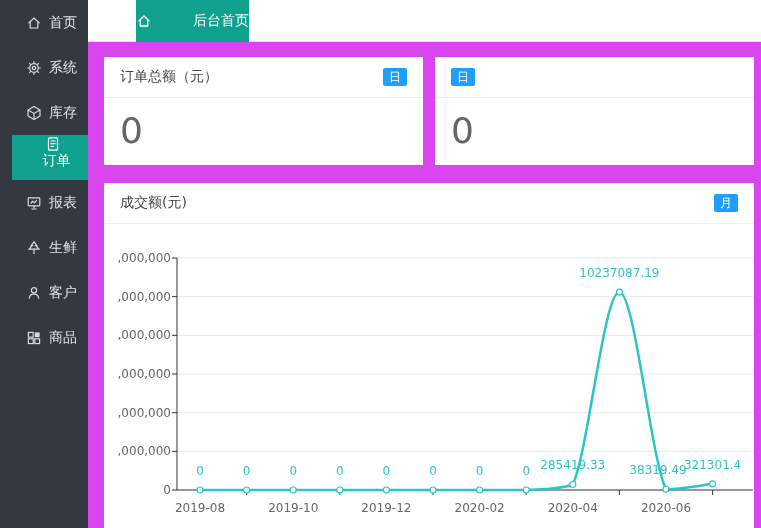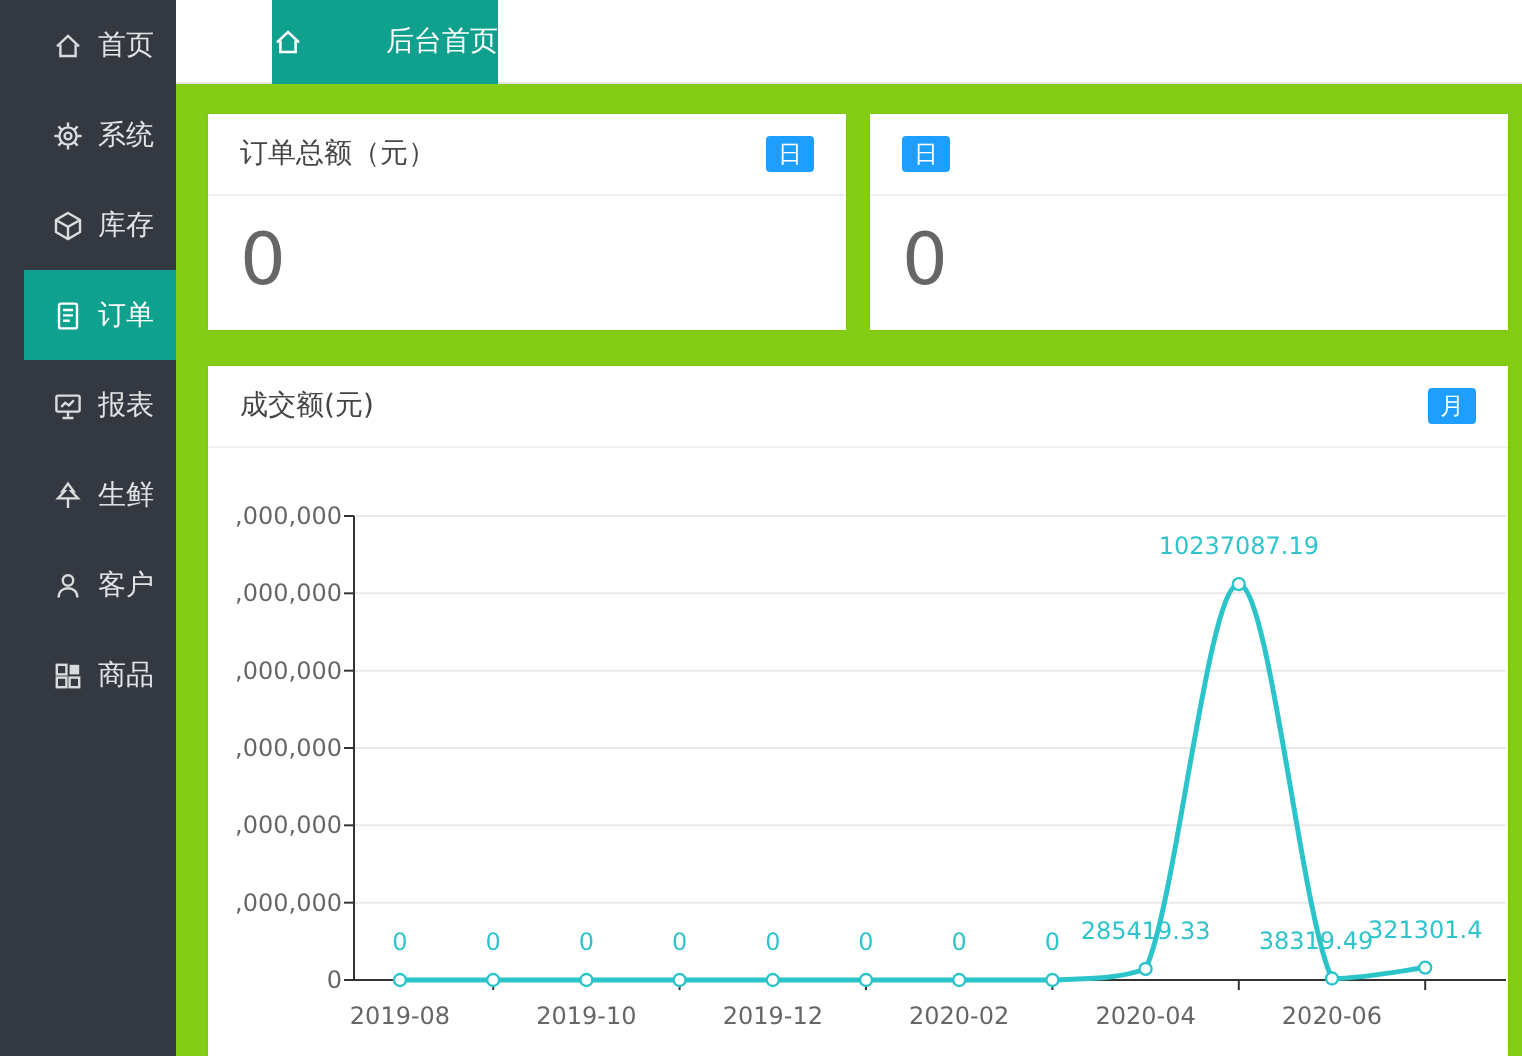--- a/index.html
+++ b/index.html
@@ -5,32 +5,32 @@
   * { margin:0; padding:0; box-sizing:border-box; }
   html,body { width:761px; height:528px; overflow:hidden; }
   body { font-family:"DejaVu Sans","Liberation Sans",sans-serif; background:#f2f2f2; position:relative; }
 
   
   .sidebar { position:absolute; left:0; top:0; width:88px; height:528px; background:#343841; z-index:5;padding-left:12px; }
   .side-item { height:45px; display:flex; align-items:center; padding-left:13px; cursor:pointer;
                color:#e2e3e5; font-size:14px; }
   .side-item .icn { width:17px; height:17px; display:inline-flex; align-items:center; justify-content:center; margin-right:7px; }
   .side-item .icn svg { width:16px; height:16px; stroke:#dadbdd; fill:none; stroke-width:1.2; }
-  .side-item.active { background:var(--accent,#10a08e); color:#ffffff; }
+  .side-item.active { background:var(--accent,#10a08e); color:#ffffff;flex-direction:column; }
   .side-item.active .icn svg { stroke:#ffffff; }
 
   
   .tabbar { position:absolute; left:88px; top:0; right:0; height:42px; background:#ffffff; border-bottom:1px solid #e4e4e4; }
   .tab { position:absolute; left:0; top:0; width:113px; height:42px; background:var(--accent,#10a08e);
          color:#fff; font-size:14px; display:flex; align-items:center; justify-content:space-between; cursor:pointer;margin-left:48px; }
   .tab .icn { width:16px; height:16px; margin-right:8px; display:inline-flex; }
   .tab .icn svg { width:16px; height:16px; stroke:#fff; fill:none; stroke-width:1.3; }
 
   
-  .content { position:absolute; left:88px; top:42px; right:0; bottom:0; background:#84cc16; }
+  .content { position:absolute; left:88px; top:42px; right:0; bottom:0; background:#d946ef; }
   .card { position:absolute; background:#fff; box-shadow:0 0 2px rgba(0,0,0,0.04); }
   .card-hd { height:41px; display:flex; align-items:center; justify-content:space-between;
              padding:0 16px; border-bottom:1px solid #f0f0f0; }
   .card-title { font-size:14px; color:#454545; }
   .badge { background:var(--badge,#1e9fff); color:#fff; font-size:12px; line-height:18px;
            padding:0 6px; border-radius:2px; cursor:pointer; }
   .card-val { font-size:36px; color:#666; padding:12px 16px 0 16px; font-weight:400; }
 
   #card0 { left:16px;  top:15px;  width:319px; height:108px; }
   #card1 { left:347px; top:15px;  width:319px; height:108px; }

